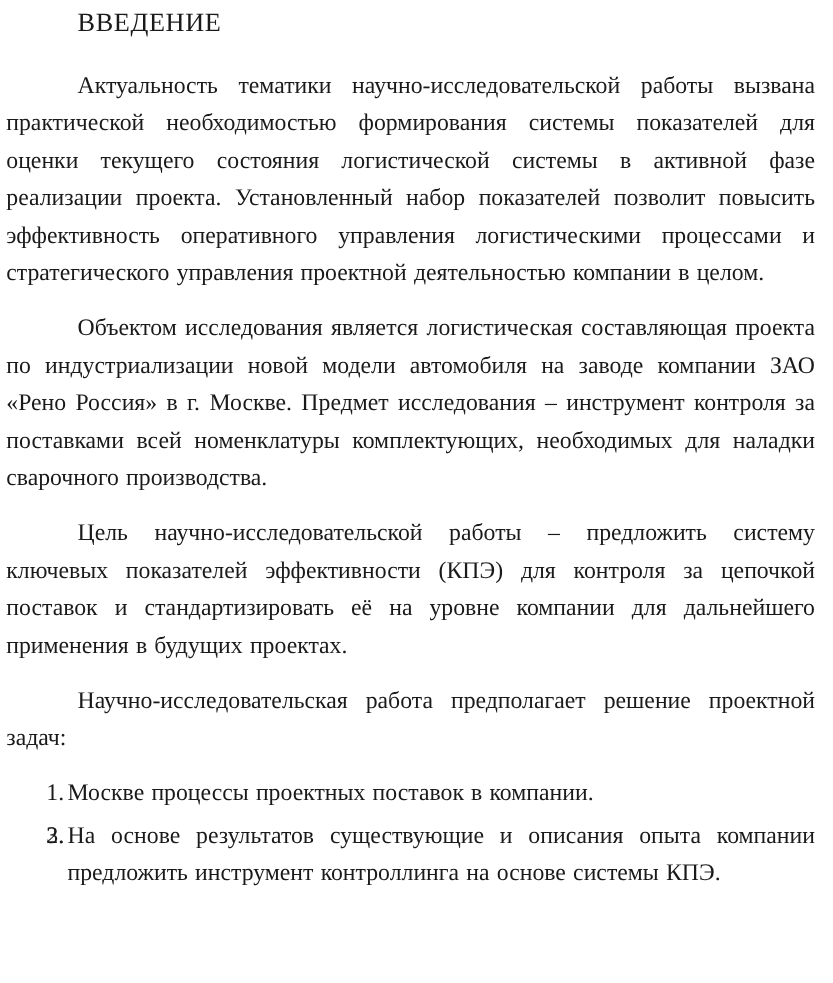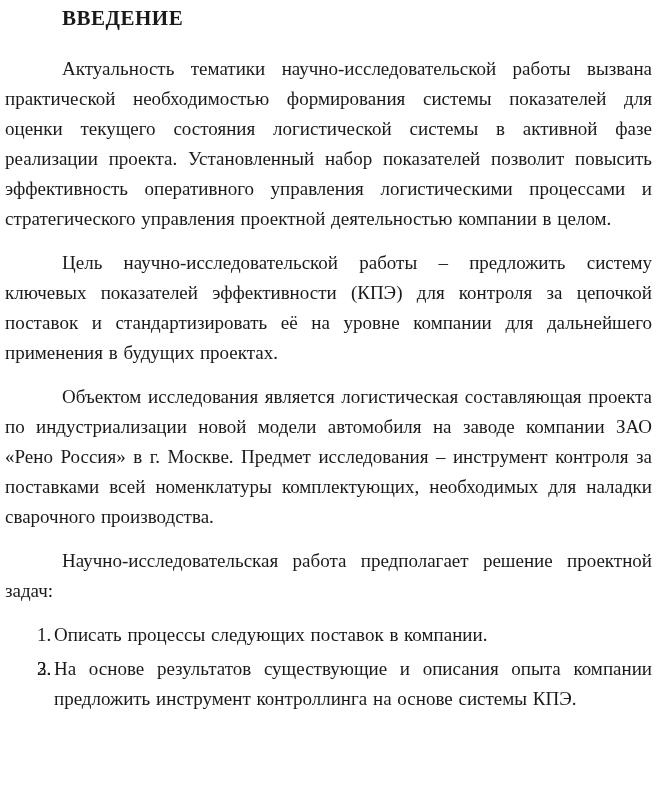--- a/index.html
+++ b/index.html
@@ -16,21 +16,21 @@
     -webkit-font-smoothing: antialiased;
   }
   .page {
     box-sizing: border-box;
     width: 666px;
     height: 786px;
     padding: 5px 14px 0 5px;
   }
   .section-title {
     font-size: 21px;
-    font-weight: bold;
+    font-weight: normal;
     line-height: 26px;
     margin: 0 0 23px 57px;
     letter-spacing: 0.5px;
   }
   .para {
     font-size: 19px;
     line-height: 30px;
     text-align: justify;
     text-indent: 57px;
     margin: 0 0 14px 0;
@@ -59,29 +59,29 @@
 </style>
 </head>
 <body>
 
 <main class="page">
 
   <h1 class="section-title">ВВЕДЕНИЕ</h1>
 
   <p class="para">Актуальность тематики научно-исследовательской работы вызвана практической необходимостью формирования системы показателей для оценки текущего состояния логистической системы в активной фазе реализации проекта. Установленный набор показателей позволит повысить эффективность оперативного управления логистическими процессами и стратегического управления проектной деятельностью компании в целом.</p>
 
+  <p class="para">Объектом исследования является логистическая составляющая проекта по индустриализации новой модели автомобиля на заводе компании ЗАО «Рено Россия» в г. Москве. Предмет исследования – инструмент контроля за поставками всей номенклатуры комплектующих, необходимых для наладки сварочного производства.</p>
+
   <p class="para">Цель научно-исследовательской работы – предложить систему ключевых показателей эффективности (КПЭ) для контроля за цепочкой поставок и стандартизировать её на уровне компании для дальнейшего применения в будущих проектах.</p>
-
-  <p class="para">Объектом исследования является логистическая составляющая проекта по индустриализации новой модели автомобиля на заводе компании ЗАО «Рено Россия» в г. Москве. Предмет исследования – инструмент контроля за поставками всей номенклатуры комплектующих, необходимых для наладки сварочного производства.</p>
 
   <p class="para">Научно-исследовательская работа предполагает решение проектной задач:</p>
 
   <ol class="task-list">
     <li class="task-item">
-      <span class="task-marker">1.</span><span>Описать процессы следующих поставок в компании.</span>
+      <span class="task-marker">1.</span><span>Москве процессы проектных поставок в компании.</span>
     </li>
     <li class="task-item">
       <span class="task-marker">2.</span>
     </li>
     <li class="task-item">
       <span class="task-marker">3.</span><span>На основе результатов существующие и описания опыта компании предложить инструмент контроллинга на основе системы КПЭ.</span>
     </li>
   </ol>
 
 </main>

